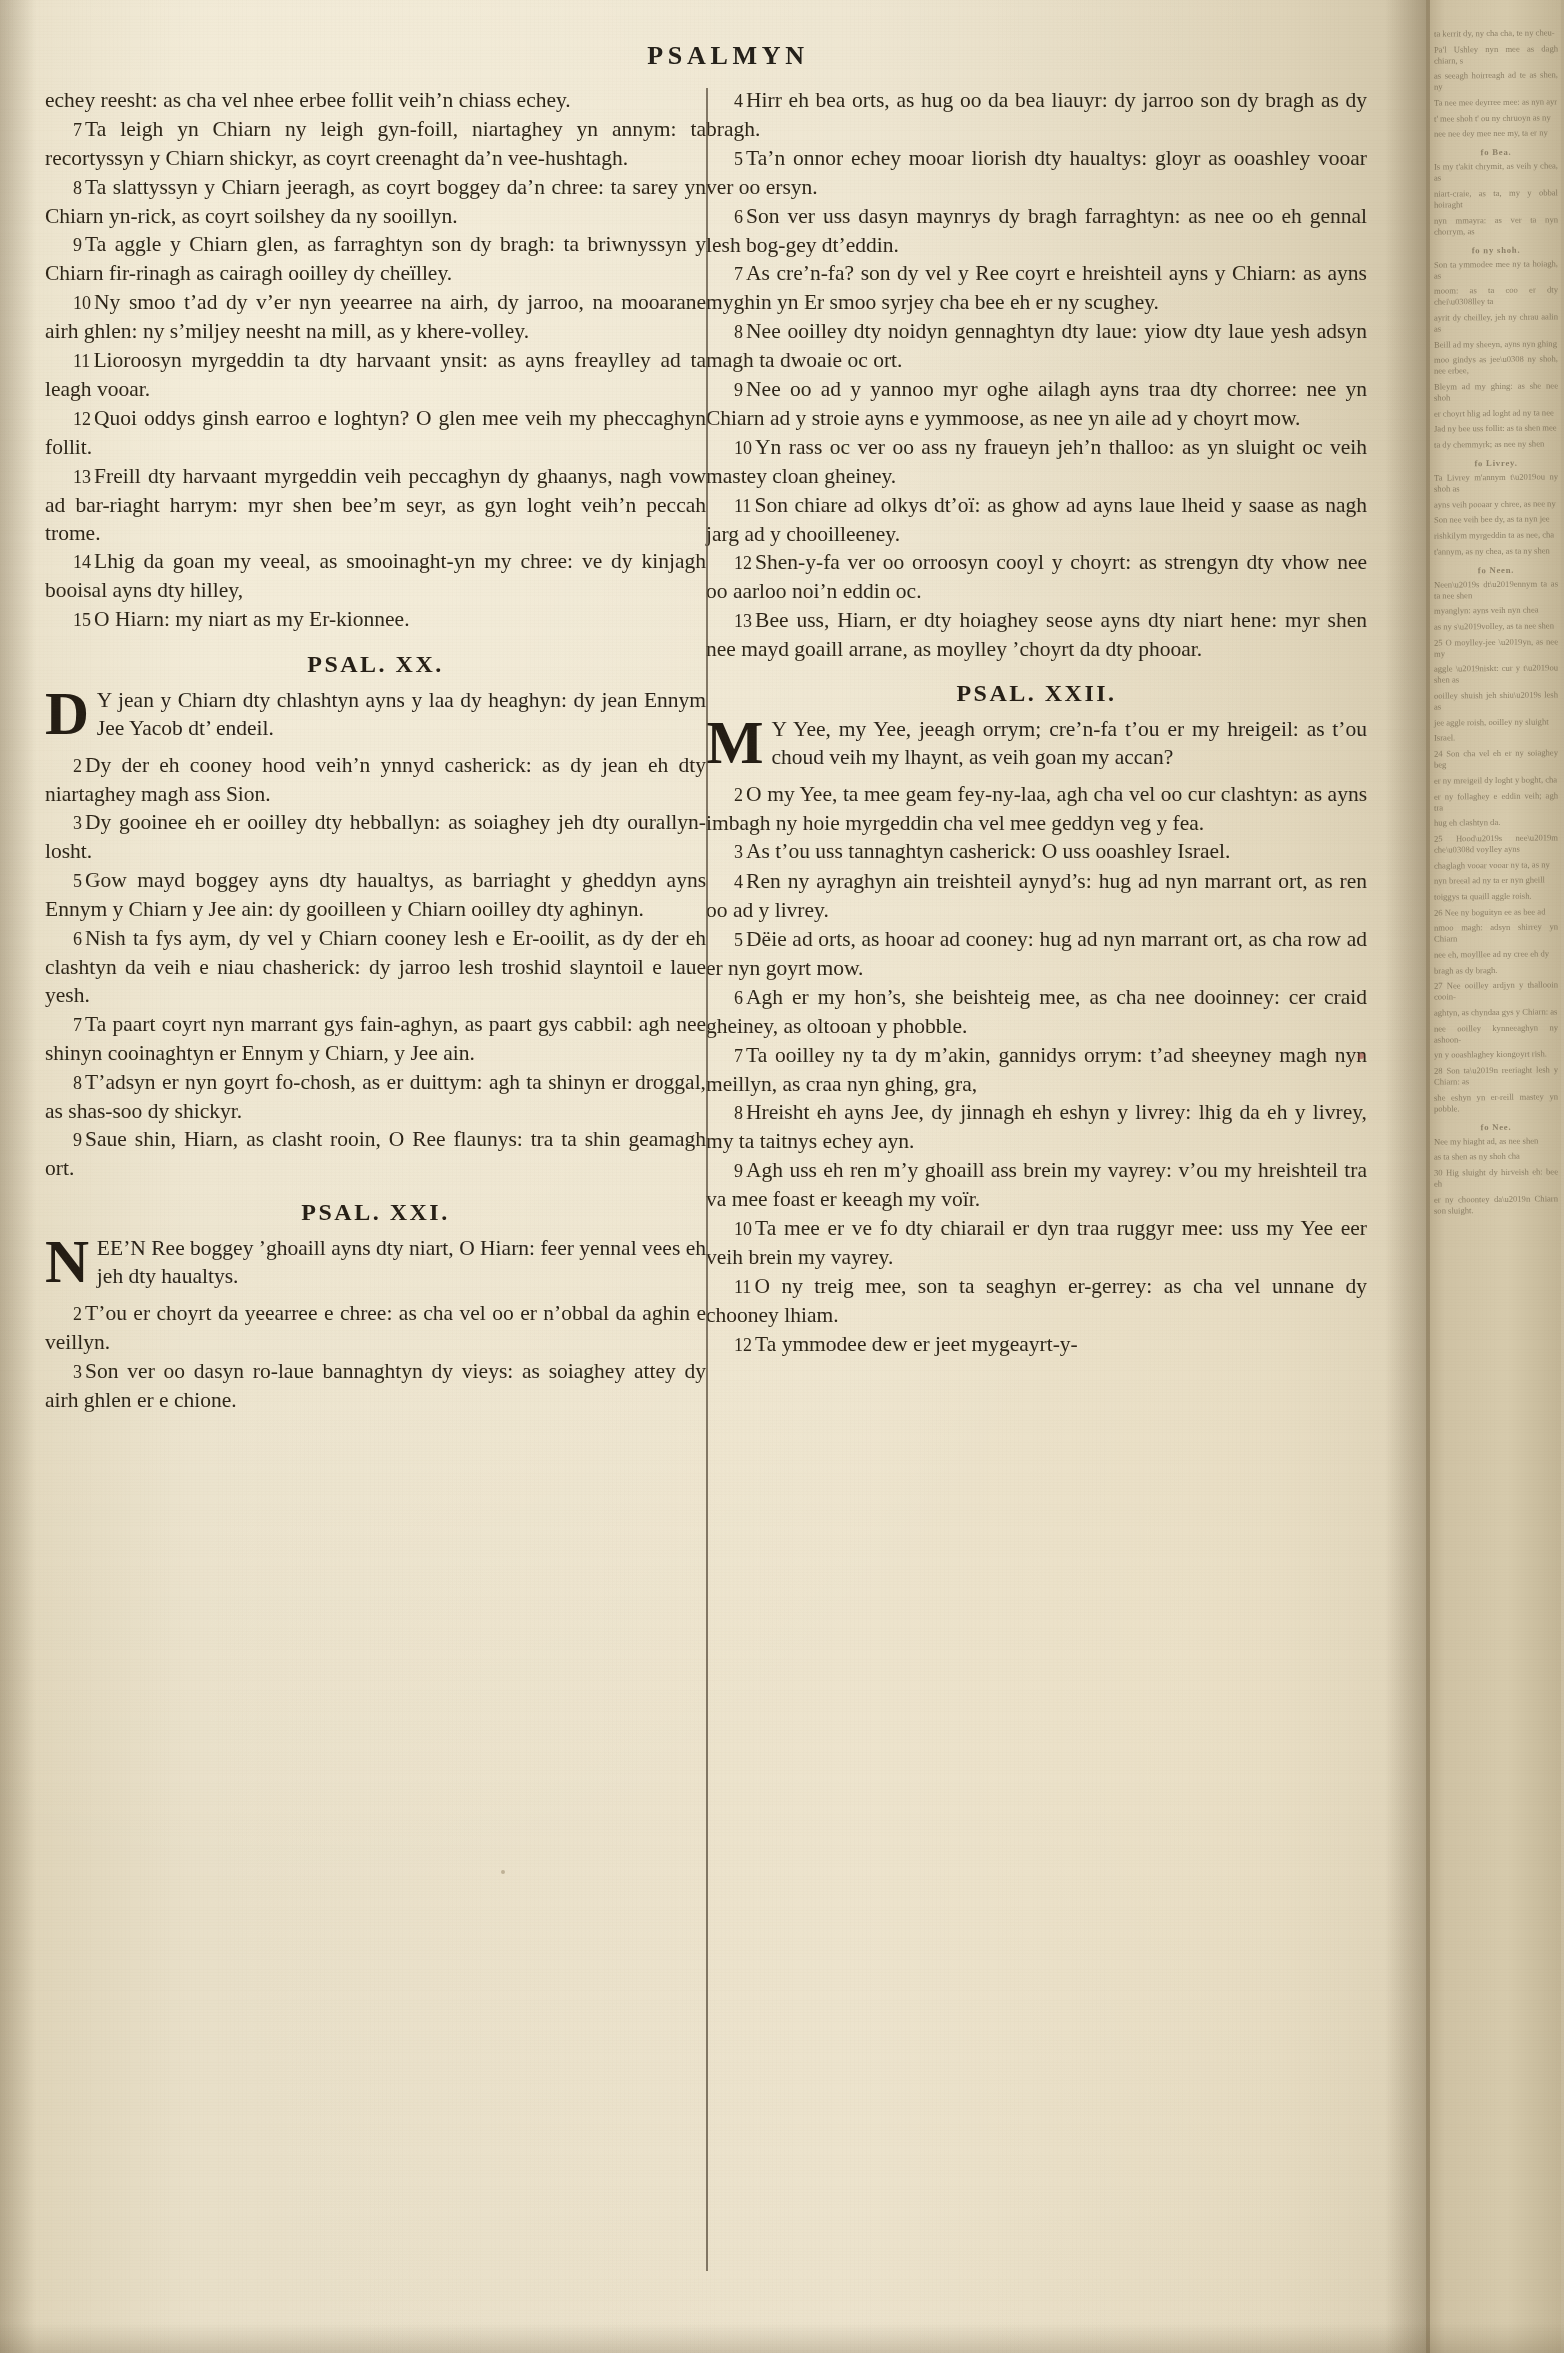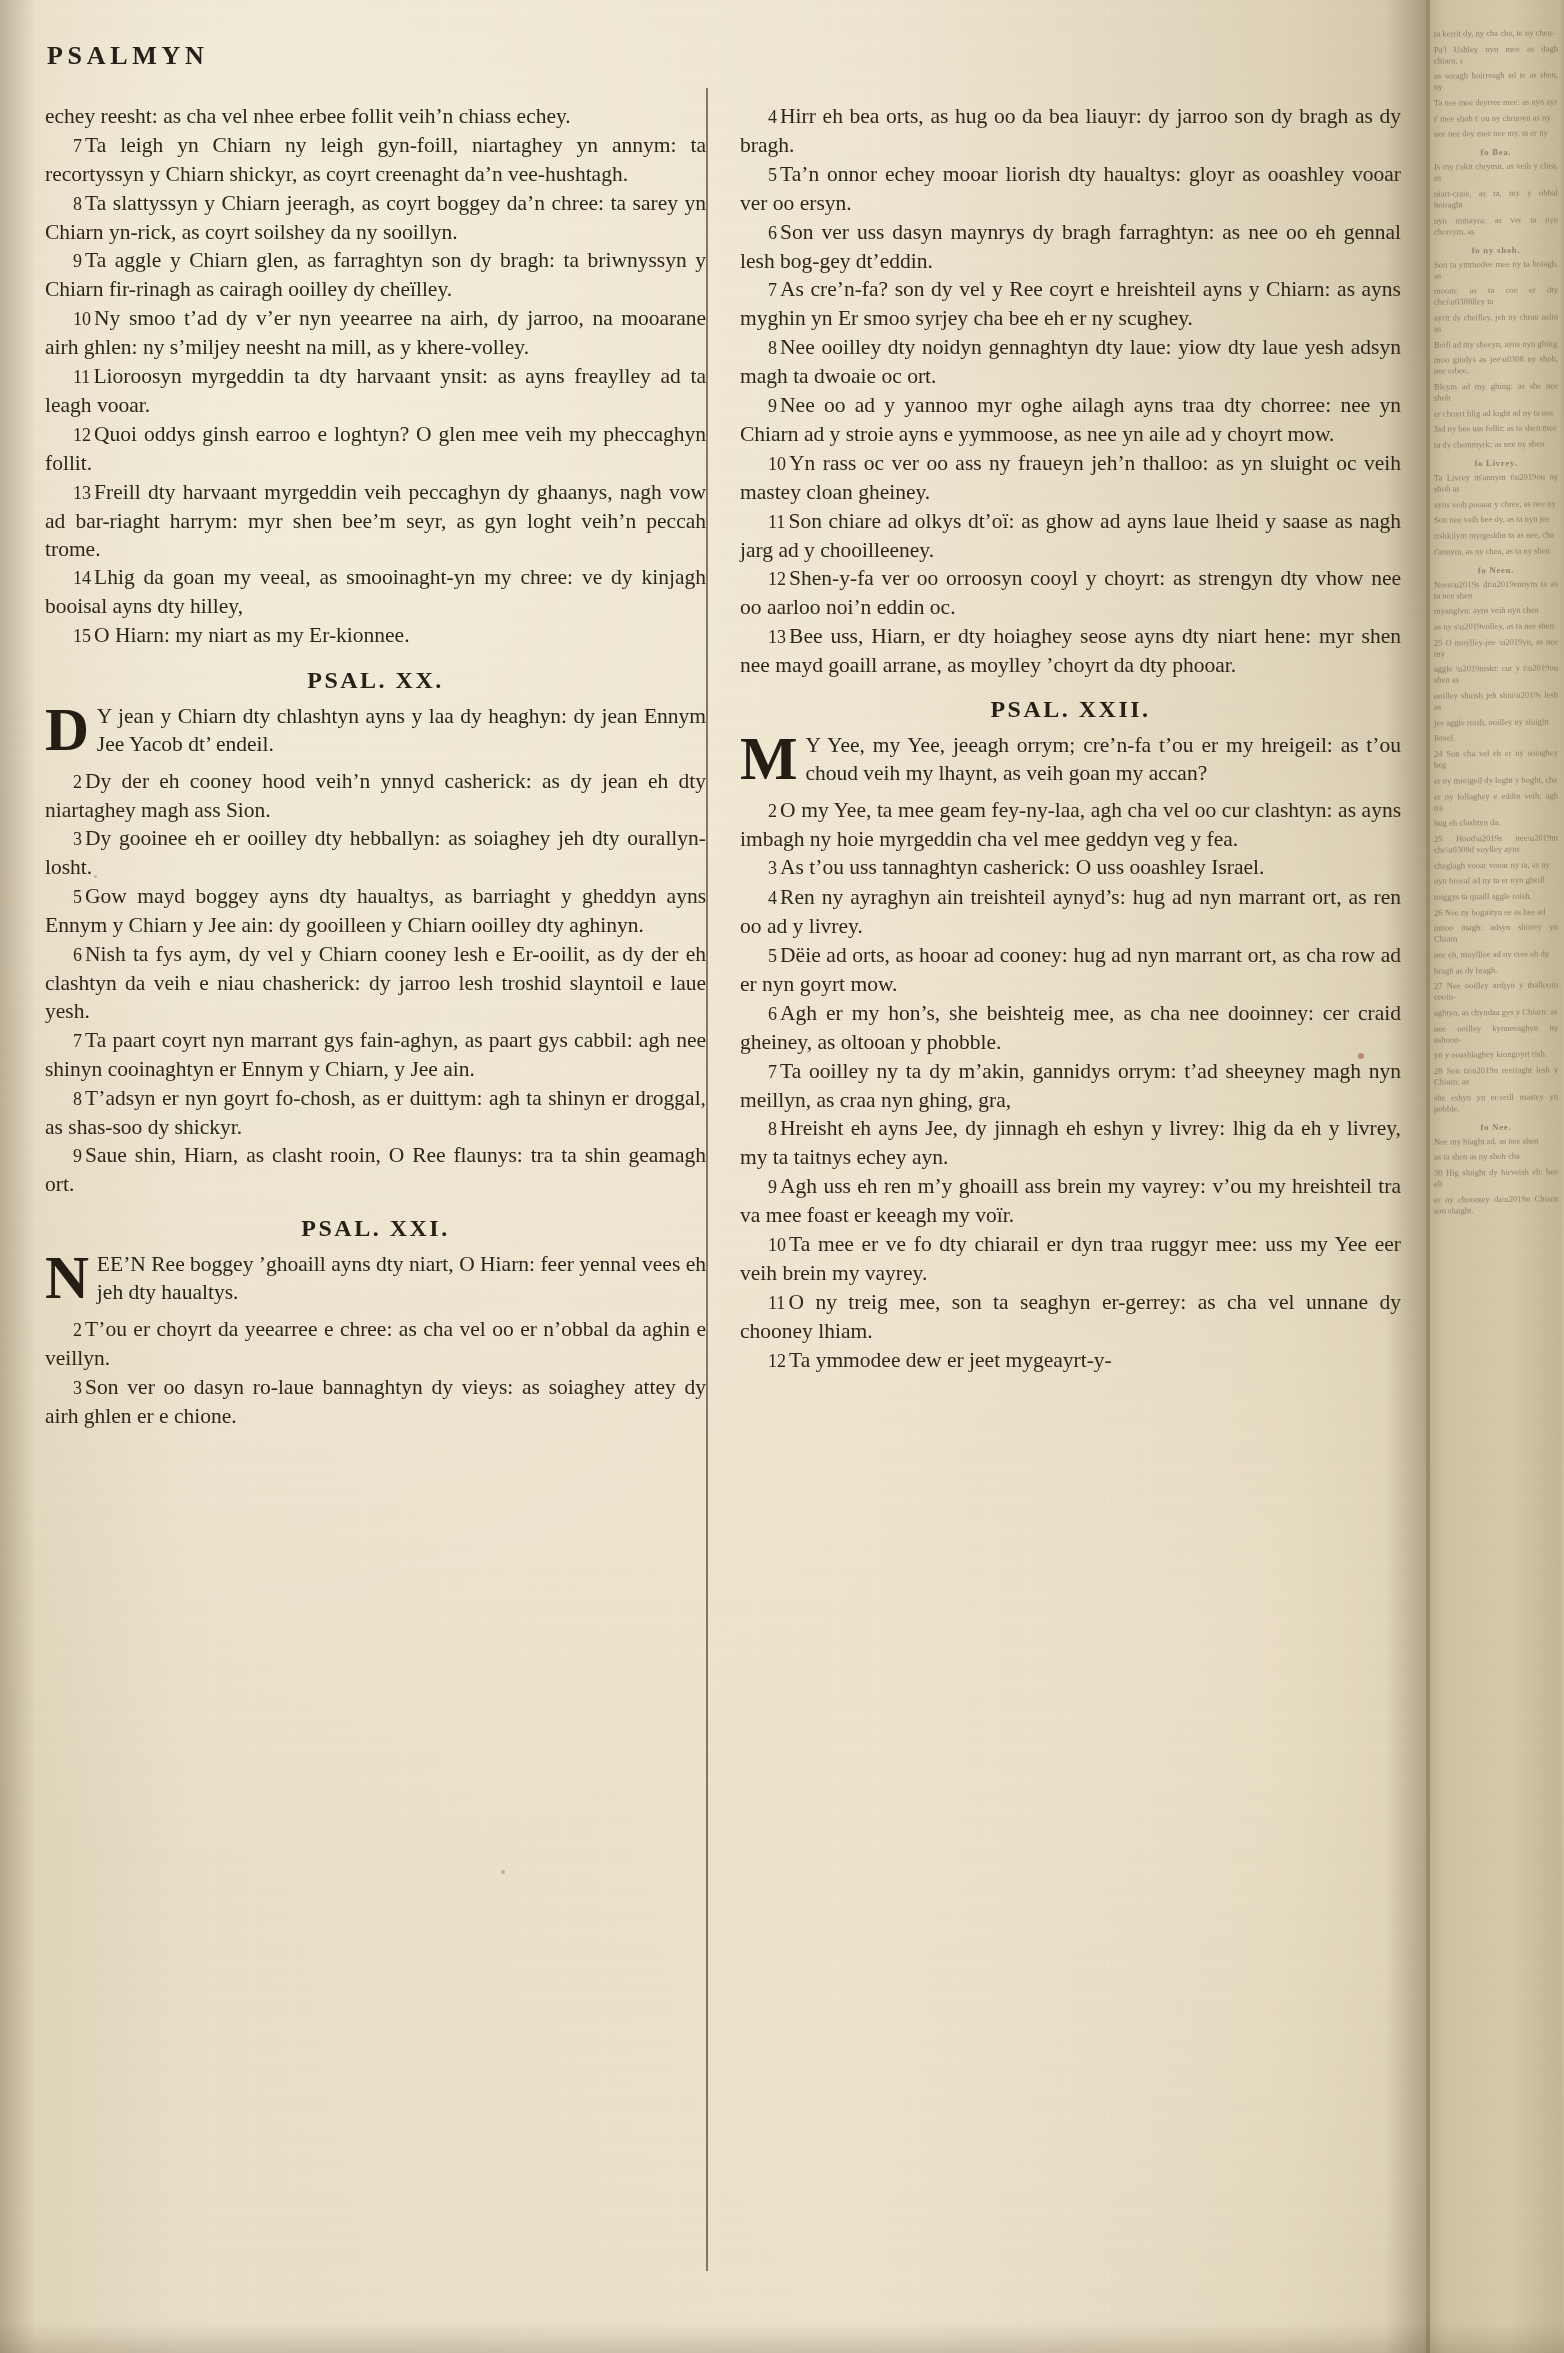--- a/index.html
+++ b/index.html
@@ -41,36 +41,35 @@
     background: linear-gradient(0deg, rgba(90,72,44,0.22), rgba(90,72,44,0));
     pointer-events: none;
   }
 
   
   .running-head {
     position: absolute;
     top: 41px;
     left: 47px;
     width: 1362px;
-    text-align: left;
+    text-align: center;
     font-size: 26px;
     letter-spacing: 4.7px;
     font-weight: 700;
     color: #24201a;
   }
 
   
   .text-block {
     position: absolute;
-    top: 102px;
+    top: 86px;
     left: 45px;
     width: 1369px;
     height: 2222px;
     display: flex;
-    gap: 34px;
   }
   .col {
     width: 661px;
     position: relative;
   }
   .rule {
     position: absolute;
     top: 88px;
     left: 706px;
     width: 1.6px;

